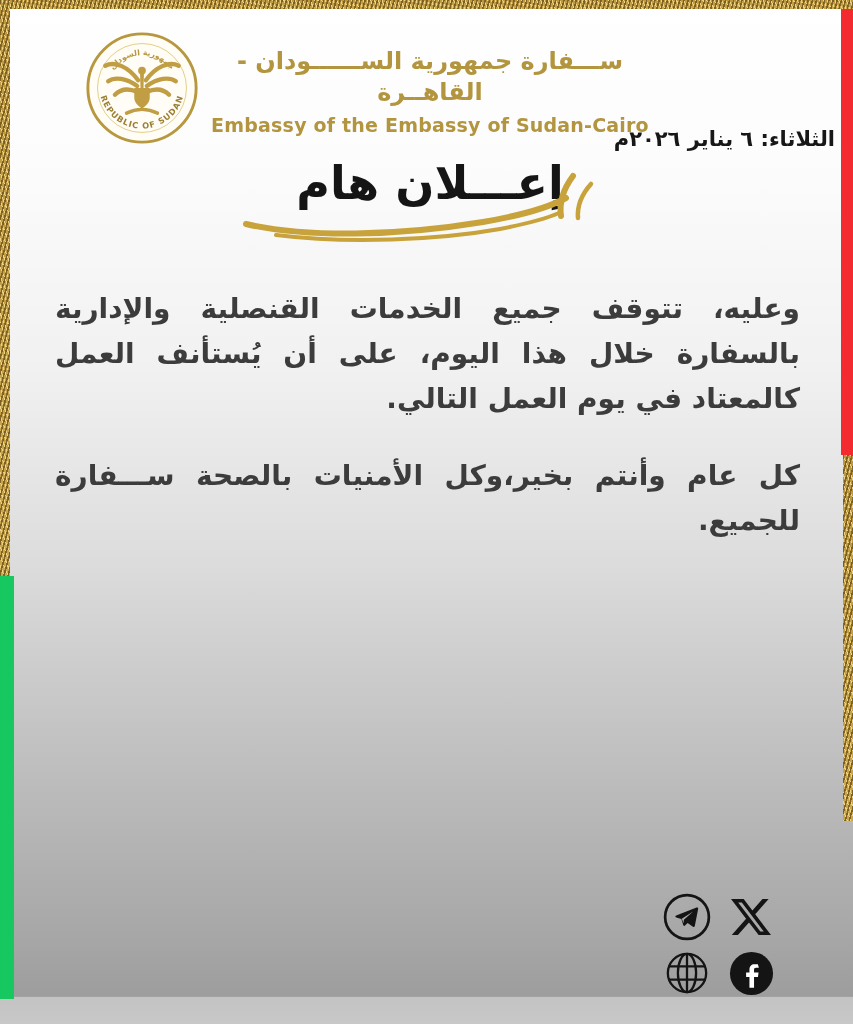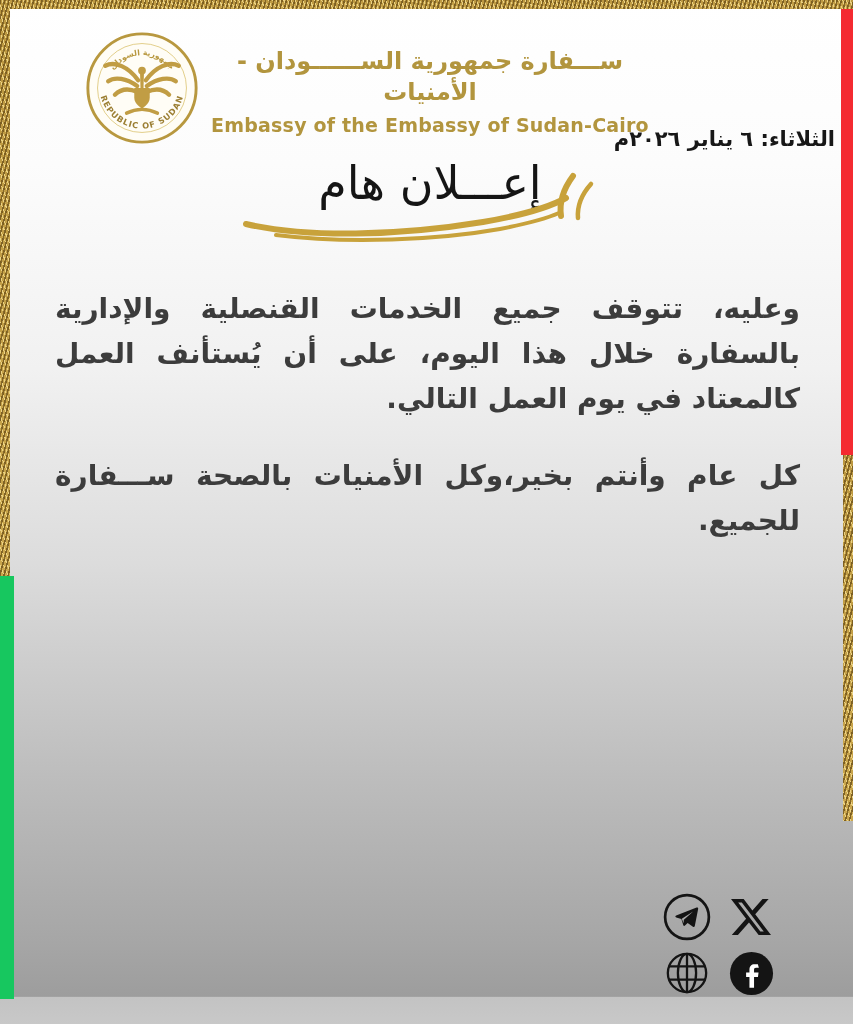--- a/index.html
+++ b/index.html
@@ -21,21 +21,21 @@
   .bar-right-red{position:absolute;right:0;top:9px;width:12px;height:446px;background:#f42a31;}
   .bar-right-gold{position:absolute;right:0;top:455px;width:10px;height:366px;}
   
   .logo{position:absolute;left:84px;top:30px;width:116px;height:116px;}
   .header-text{position:absolute;left:205px;top:46px;width:450px;text-align:center;color:#b2953e;}
   .h-ar{font-size:24px;font-weight:bold;line-height:1.3;}
   .h-en{font-size:19px;font-weight:bold;letter-spacing:.2px;margin-top:6px;}
   .date{position:absolute;right:18px;top:127px;font-size:21px;font-weight:bold;color:#171717;direction:rtl;}
   
   .title{position:absolute;left:230px;top:156px;width:400px;text-align:center;
-         font-size:46px;font-weight:400;color:#151515;direction:rtl;}
+         font-size:46px;font-weight:700;color:#151515;direction:rtl;}
   .swoosh{position:absolute;left:228px;top:168px;width:370px;height:82px;}
   
   .body{position:absolute;left:55px;top:286px;width:745px;direction:rtl;
         font-size:28px;font-weight:bold;color:#3c3c3c;line-height:45px;}
   .body p{margin:0 0 32px 0;text-align:justify;text-align-last:right;}
   .u{text-decoration:underline;text-decoration-thickness:2px;text-underline-offset:7px;}
   
   .social{position:absolute;right:76px;bottom:26px;display:grid;
           grid-template-columns:52px 52px;grid-auto-rows:50px;gap:6px 12px;
           align-items:center;justify-items:center;}
@@ -78,21 +78,21 @@
       <g fill="#c19d44">
         <circle cx="60" cy="42" r="4"></circle>
         <path d="M58 45 L62 45 L61.5 62 L58.5 62 Z"></path>
         <path d="M52 60 h16 v10 c0 7 -8 11 -8 11 s-8 -4 -8 -11 z"></path>
       </g>
       <path d="M44 86 C54 81 66 81 76 86" stroke="#c19d44" stroke-width="3.5" fill="none" stroke-linecap="round"></path>
     </svg>
   </div>
 
   <div class="header-text">
-    <div class="h-ar" dir="rtl">ســـفارة جمهورية الســــــودان - الأمنيات</div>
+    <div class="h-ar" dir="rtl">ســـفارة جمهورية الســــــودان - القاهــرة</div>
     <div class="h-en">Embassy of the Embassy of Sudan-Cairo</div>
   </div>
 
   <div class="date">الثلاثاء: ٦ يناير ٢٠٢٦م</div>
 
   <div class="title">إعـــلان هام</div>
   <svg class="swoosh" viewBox="0 0 370 82">
     <g stroke="#c8a23b" fill="none" stroke-linecap="round">
       <path d="M345 8 C336 20 331 34 333 48" stroke-width="6"></path>
       <path d="M363 16 C354 26 349 38 350 50" stroke-width="4.5"></path>

